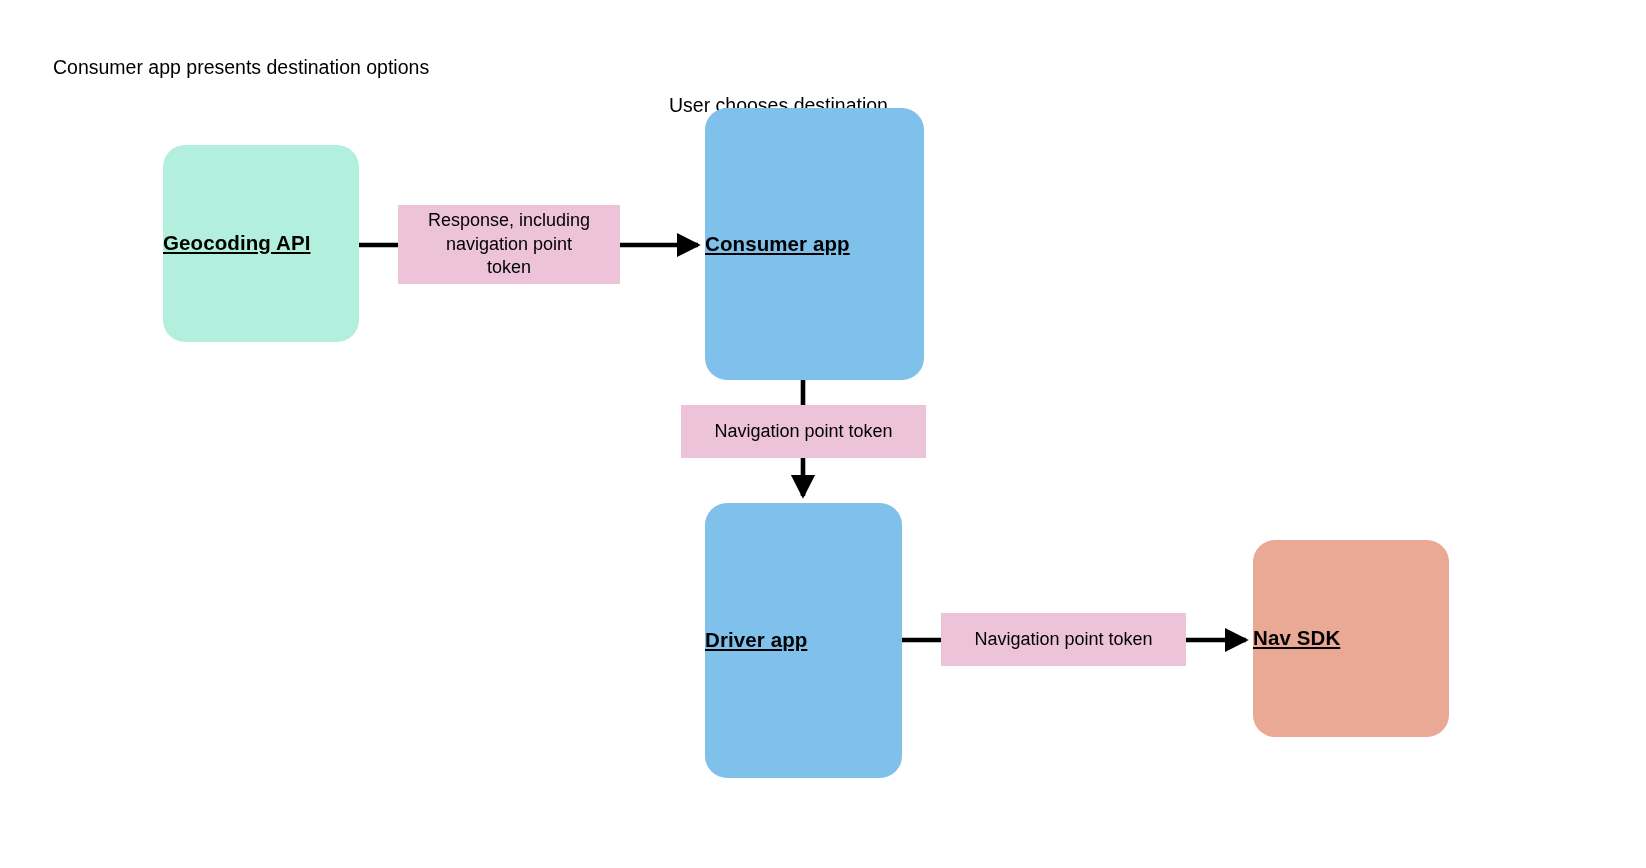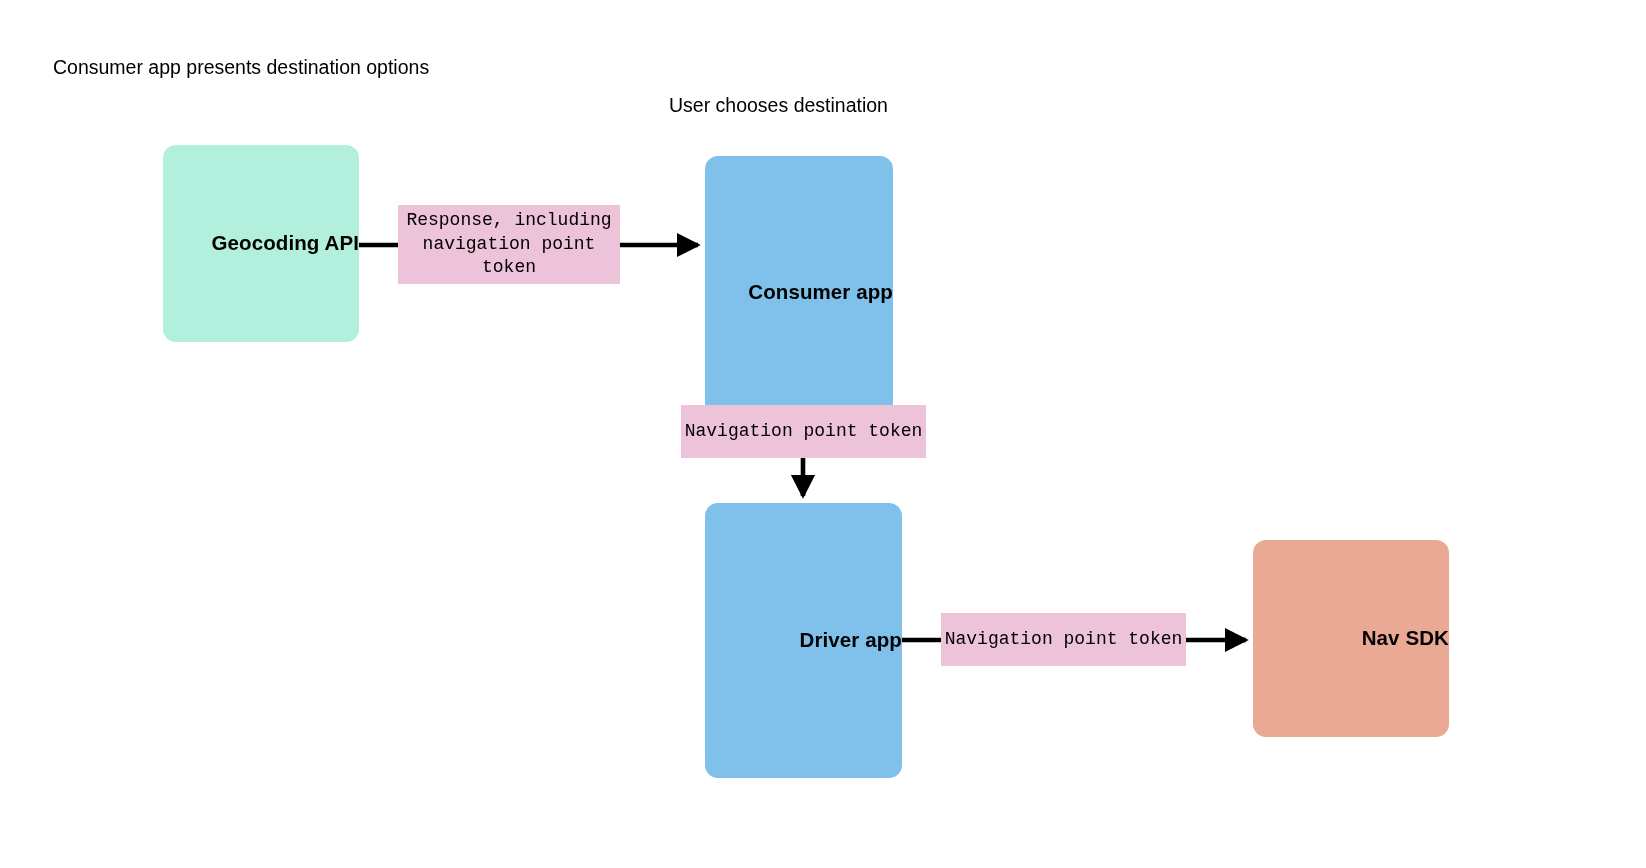--- a/index.html
+++ b/index.html
@@ -22,41 +22,41 @@
   .col-header {
     position: absolute;
     font-size: 19.5px;
     font-weight: 400;
     color: #000000;
     white-space: nowrap;
     line-height: 1;
   }
   .node {
     position: absolute;
-    border-radius: 13px;
+    border-radius: 22px;
     display: flex;
     align-items: center;
-    justify-content: flex-end;
+    justify-content: flex-start;
     box-sizing: border-box;
+    text-decoration: underline;
   }
   .node-label {
     font-size: 20.5px;
     font-weight: 700;
     color: #000000;
     text-align: center;
     line-height: 1.2;
     letter-spacing: 0.1px;
   }
   .edge-label {
     position: absolute;
     display: flex;
     align-items: center;
     justify-content: center;
     box-sizing: border-box;
-    font-family: Liberation Mono, monospace;
   }
   .edge-label-text {
     font-size: 18px;
     font-weight: 400;
     color: #000000;
     text-align: center;
     line-height: 1.33;
   }
   svg.edges {
     position: absolute;
@@ -87,21 +87,21 @@
 
     <line x1="803" y1="380" x2="803" y2="496" stroke="#000000" stroke-width="4.6" marker-end="url(#arrowhead)"></line>
 
     <line x1="902" y1="640" x2="1246" y2="640" stroke="#000000" stroke-width="4.6" marker-end="url(#arrowhead)"></line>
   </svg>
 
   <div class="node" style="left:163px; top:145px; width:196px; height:197px; background:#b2efdc;">
     <span class="node-label">Geocoding API</span>
   </div>
 
-  <div class="node" style="left:705px; top:108px; width:188px; height:272px; background:#80c1ec;margin-top:48px;">
+  <div class="node" style="left:705px; top:108px; width:219px; height:272px; background:#80c1ec;">
     <span class="node-label">Consumer app</span>
   </div>
 
   <div class="node" style="left:705px; top:503px; width:197px; height:275px; background:#80c1ec;">
     <span class="node-label">Driver app</span>
   </div>
 
   <div class="node" style="left:1253px; top:540px; width:196px; height:197px; background:#e9a994;">
     <span class="node-label">Nav SDK</span>
   </div>

